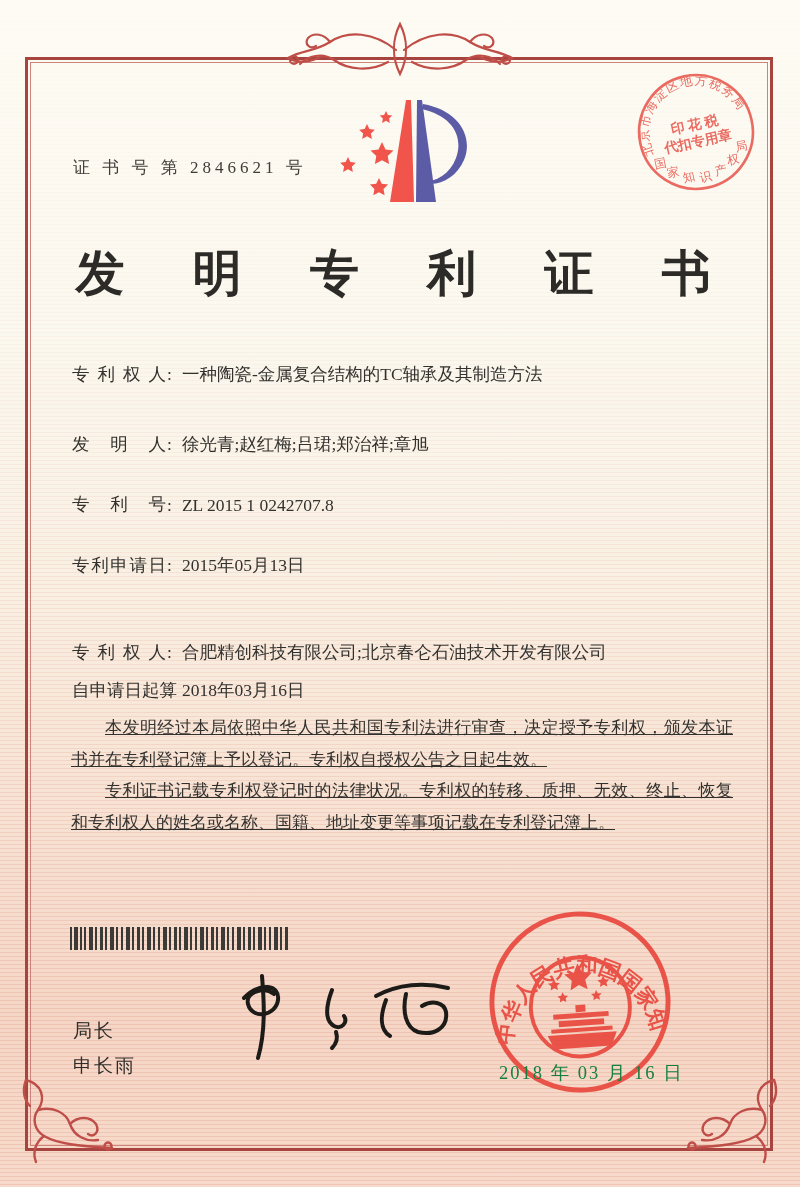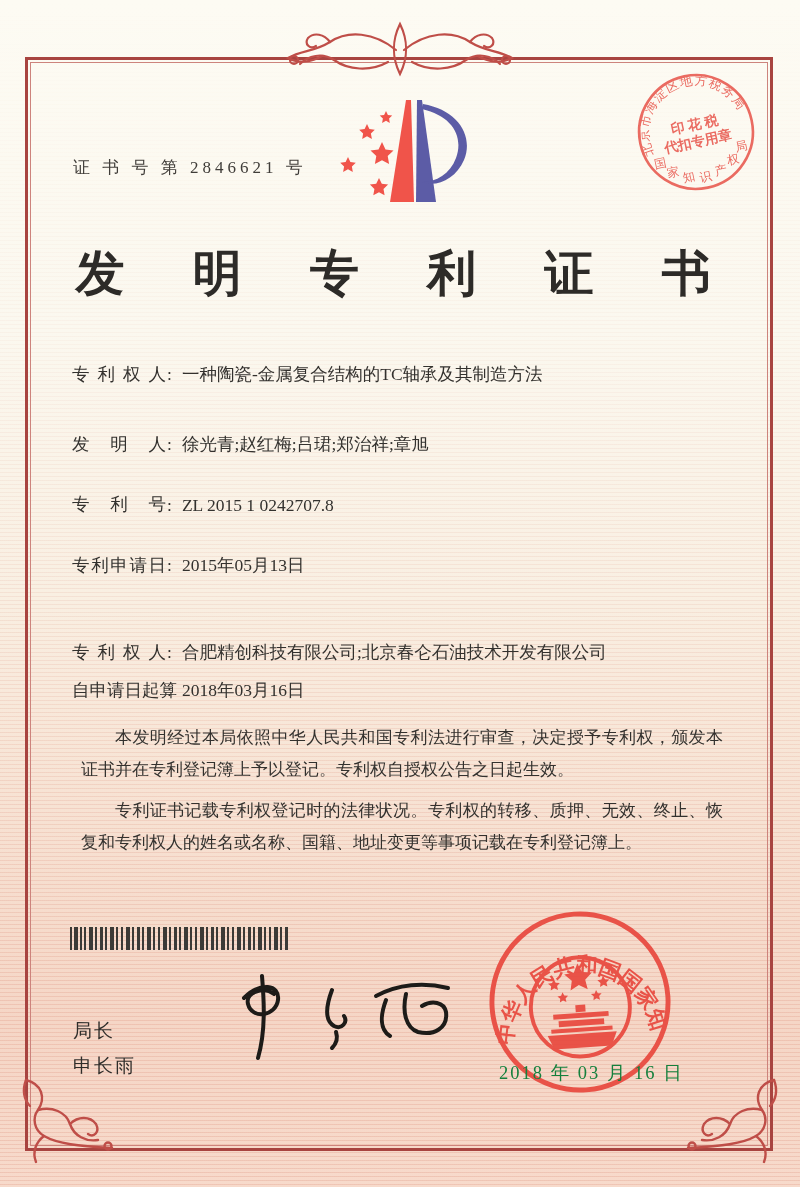--- a/index.html
+++ b/index.html
@@ -20,21 +20,21 @@
   .cert-no{position:absolute;left:73px;top:114px;font-size:17px;letter-spacing:4px;color:#403d39;margin-top:42px;}
   .logo{position:absolute;left:330px;top:94px;}
   .tax-stamp{position:absolute;left:630px;top:66px;transform:rotate(-12deg);opacity:.88;}
   .title{position:absolute;left:8px;top:241px;width:770px;text-align:center;
     font-size:49px;font-weight:700;letter-spacing:28px;text-indent:28px;color:#2d2b28;}
   .field-row{position:absolute;left:72px;width:660px;font-size:17.5px;color:#33312e;white-space:nowrap;}
   .field-label{display:inline-block;width:94px;text-align:justify;text-align-last:justify;vertical-align:bottom;}
   .field-colon{margin:0 10px 0 1px;}
   .body-text{position:absolute;left:71px;top:712px;width:662px;font-size:17px;line-height:31.6px;
     color:#33312e;text-align:justify;}
-  .body-text p{margin:10px;text-indent:2em;}
+  .body-text p{margin:0;text-indent:2em;text-decoration:underline;}
   .barcode{position:absolute;left:70px;top:927px;}
   .director{position:absolute;left:73px;top:996px;font-size:19px;line-height:35px;color:#2f2d2a;
     font-family:"Liberation Sans","DejaVu Sans",sans-serif;letter-spacing:2px;margin-top:17px;}
   .signature{position:absolute;left:208px;top:972px;}
   .office-seal{position:absolute;left:486px;top:908px;transform:rotate(-4deg);opacity:.92;}
   .grant-date-print{position:absolute;left:499px;top:1060px;font-size:18.5px;letter-spacing:2px;color:#15803d;}
   .seal-red{color:#e8483e;}
 </style>
 </head>
 <body>

